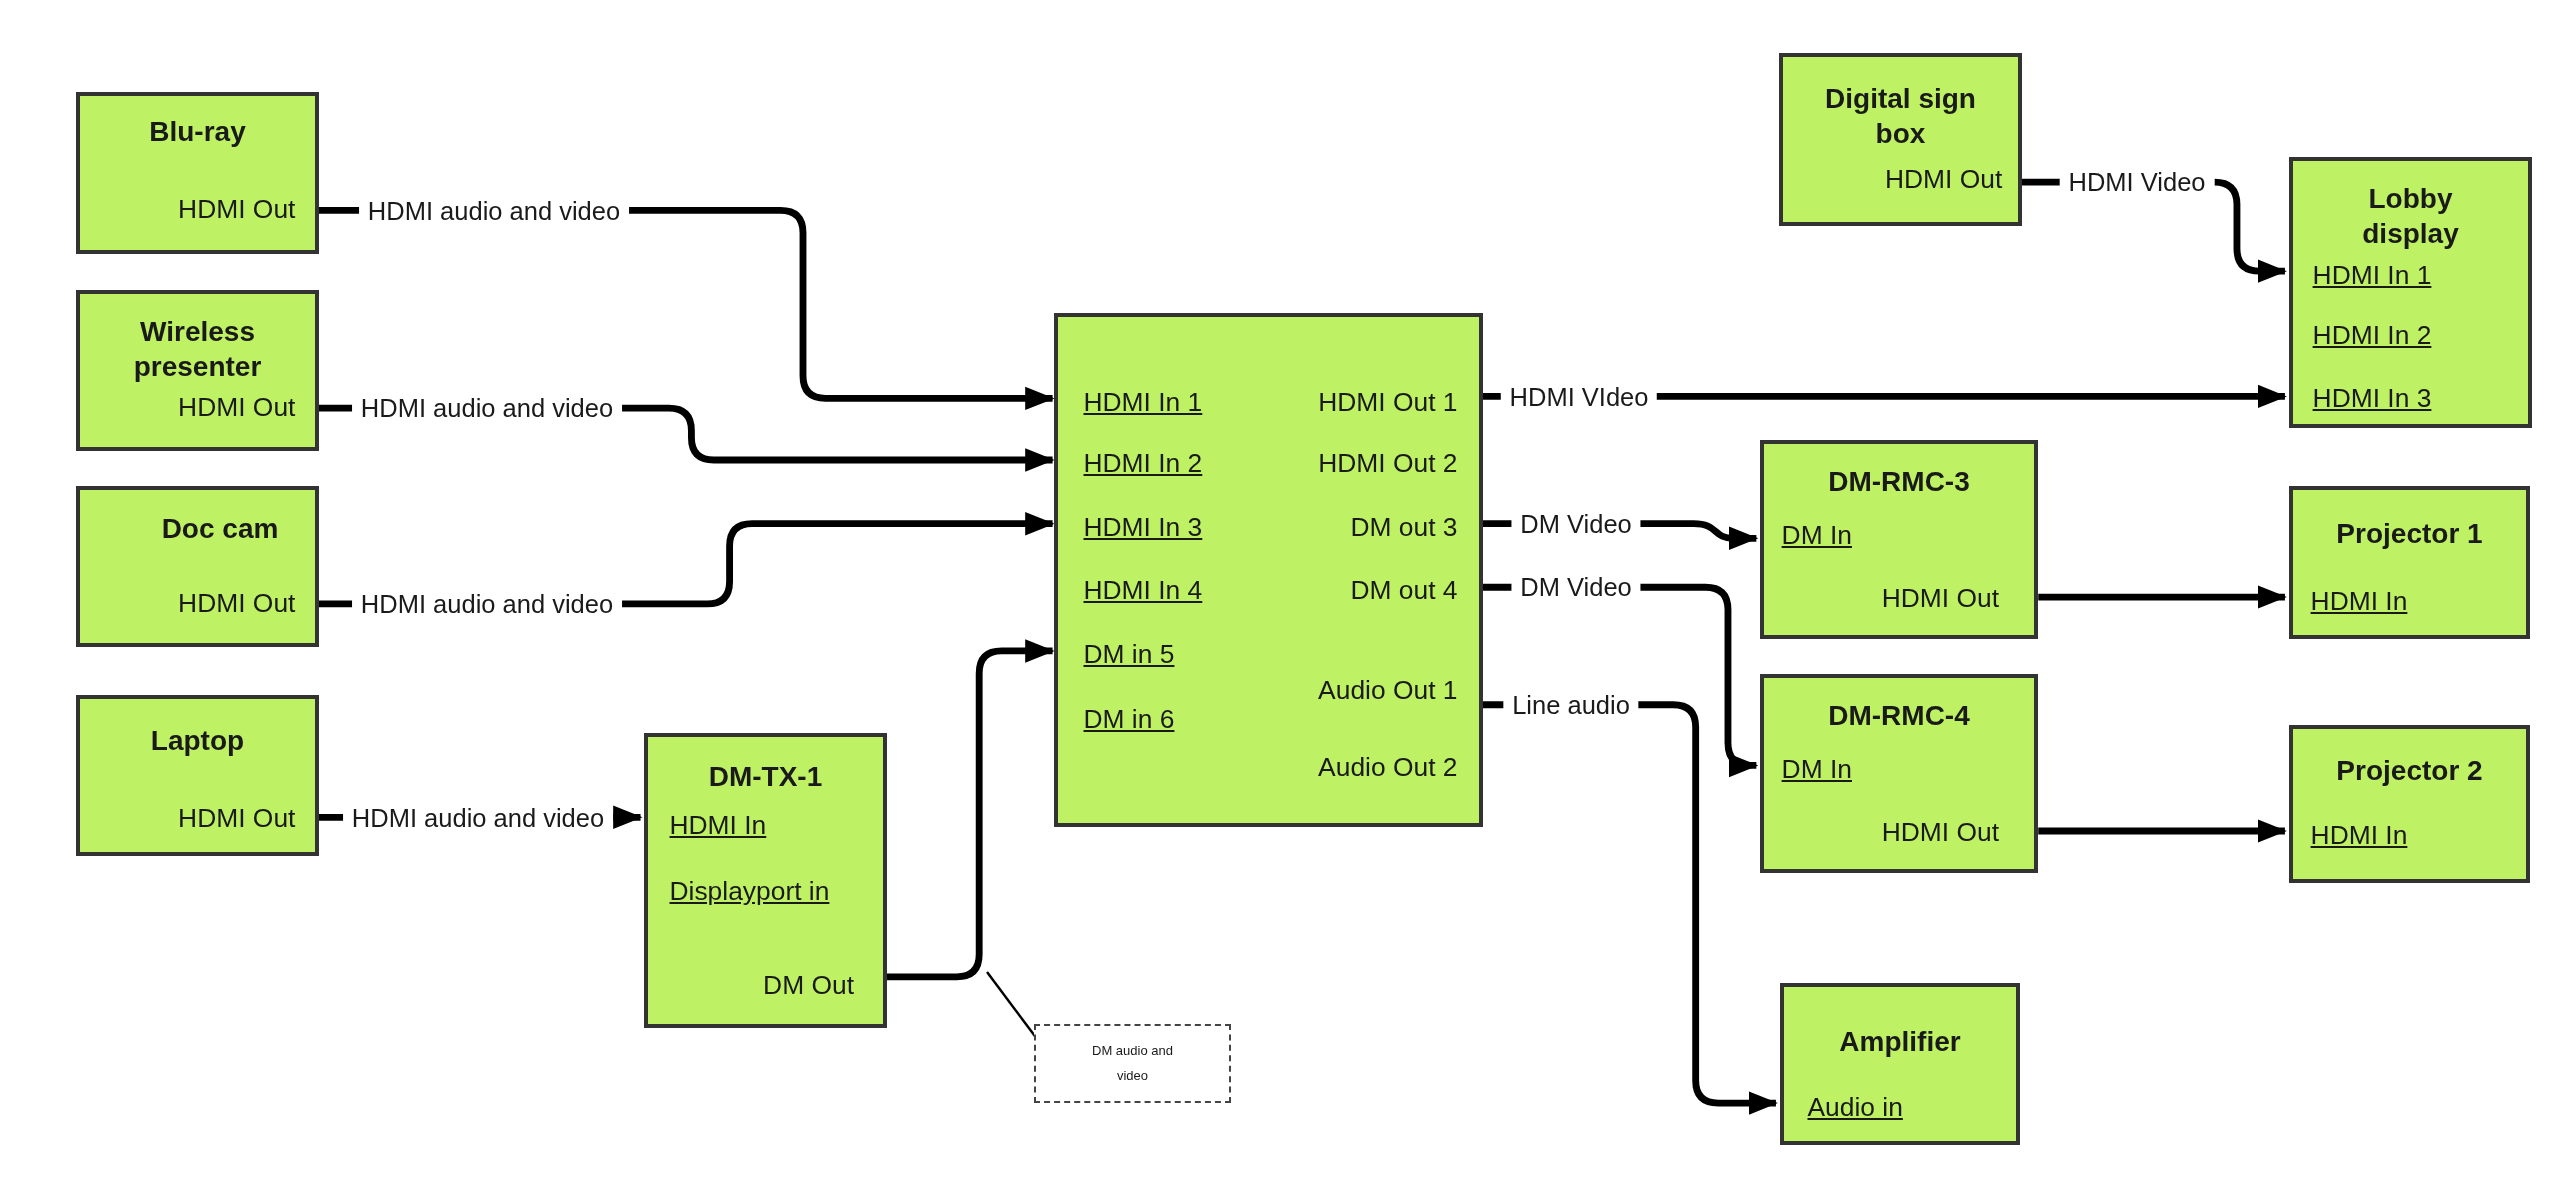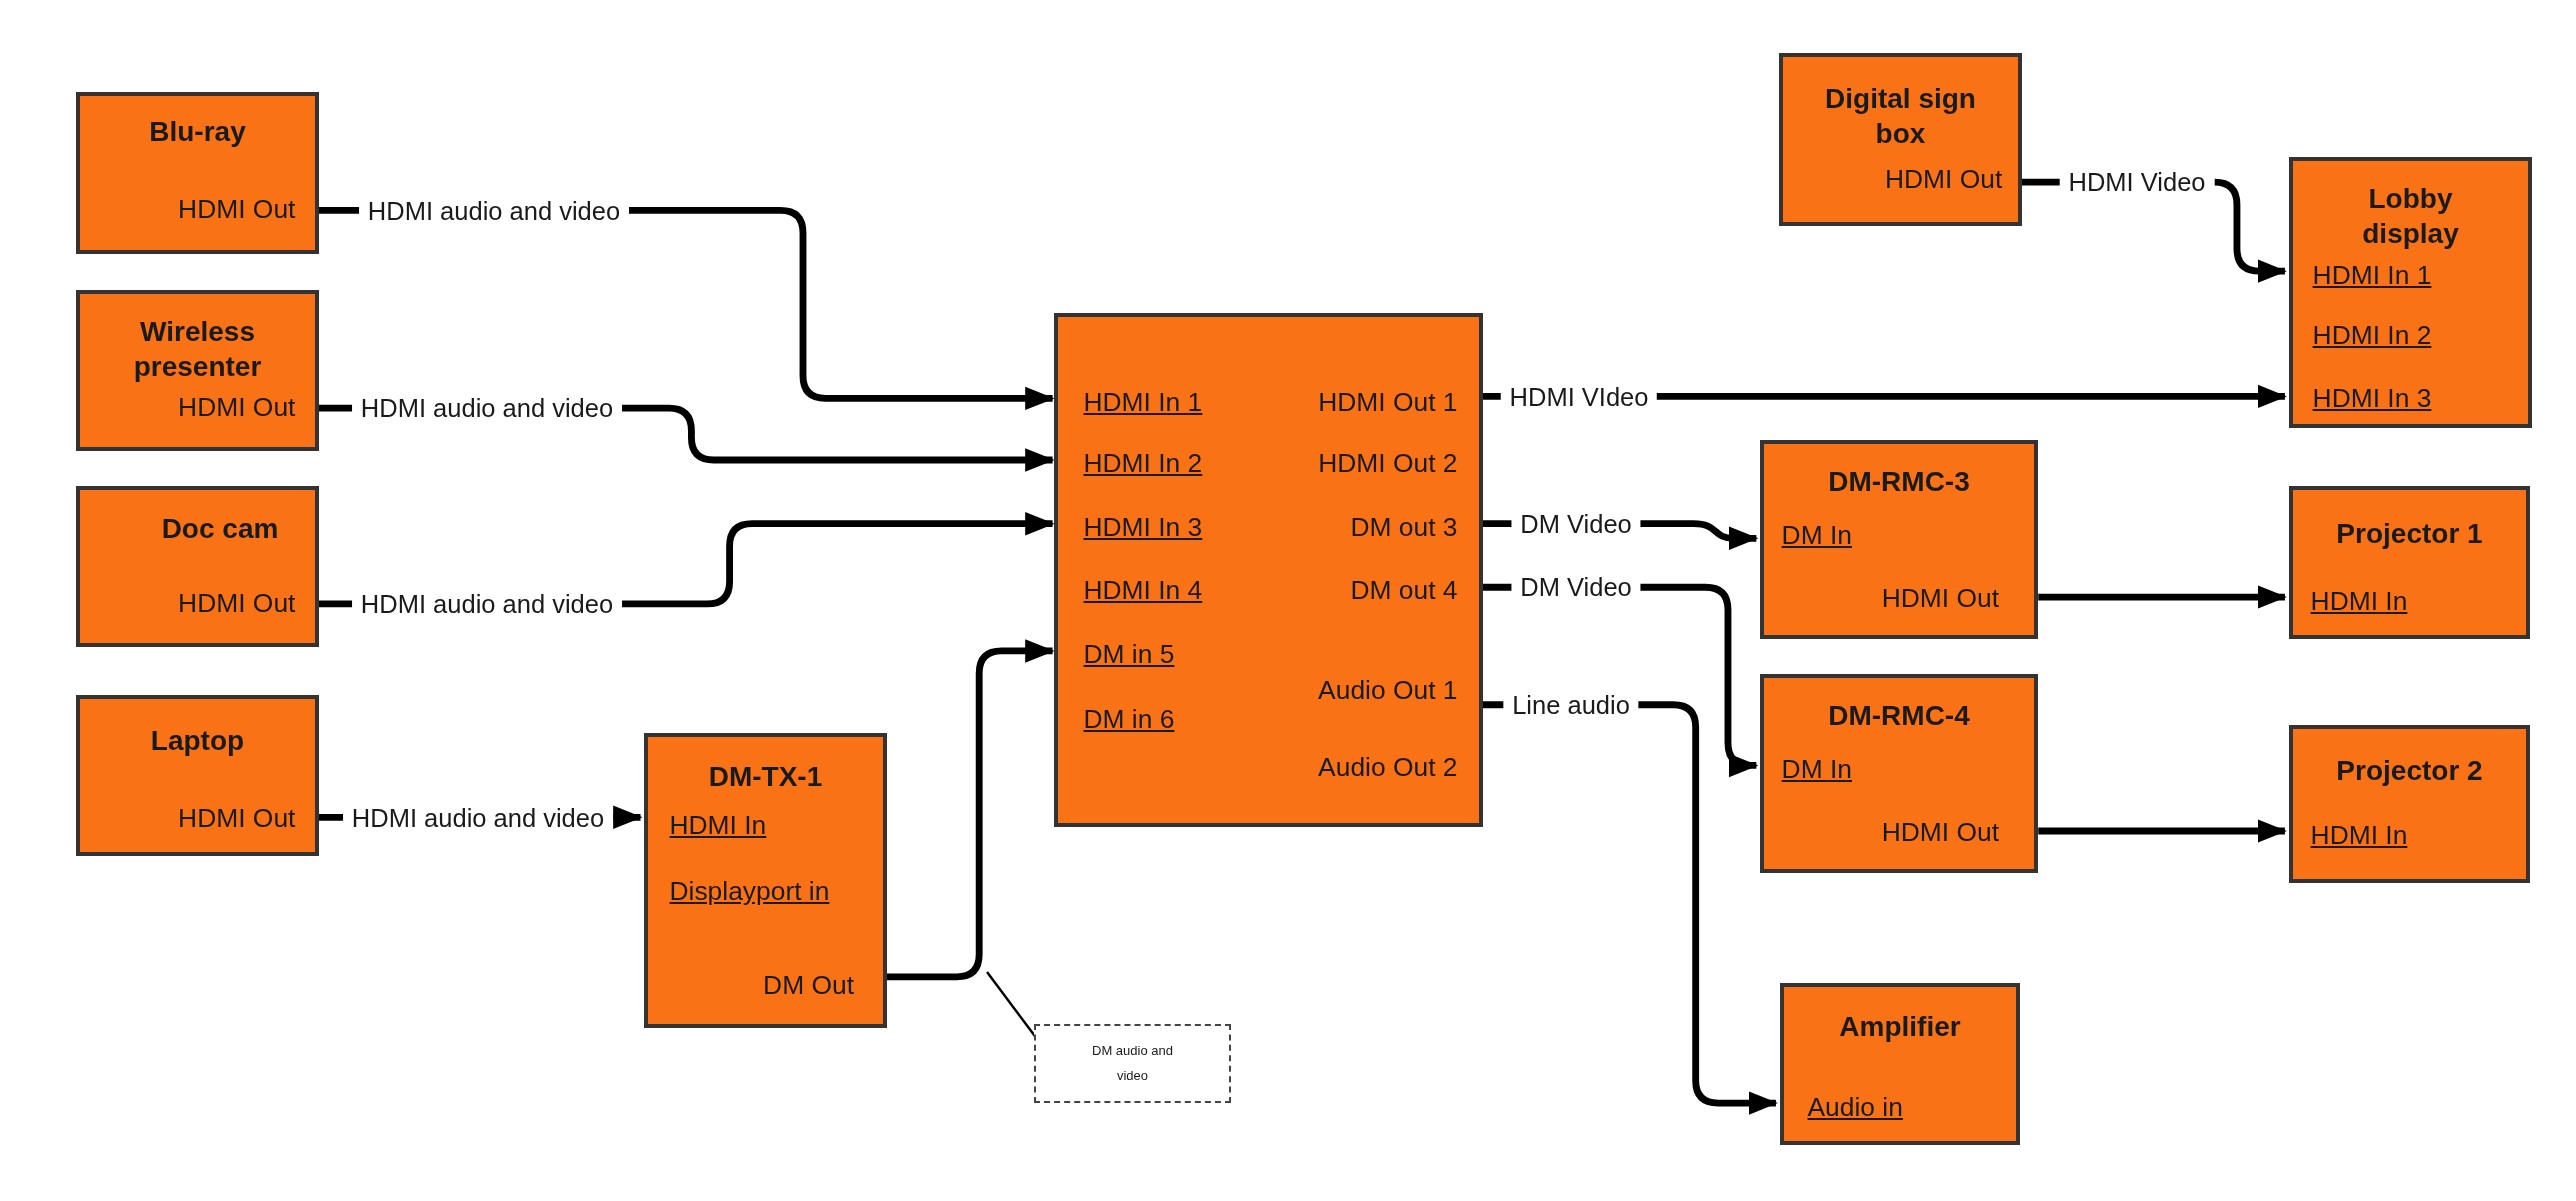--- a/index.html
+++ b/index.html
@@ -7,21 +7,21 @@
     position:relative;
     width:2576px;height:1201px;
     background:#ffffff;
     font-family:"Liberation Sans", sans-serif;
     color:#1a1a1a;
     overflow:hidden;
   }
   #wires{position:absolute;left:0;top:0;z-index:1;}
   .node{
     position:absolute;
-    background:#f97316;
+    background:#bef264;
     border:4.9px solid #333333;
     box-sizing:border-box;
     z-index:2;
   }
   .node-title{
     position:absolute;left:0;right:0;
     text-align:center;
     font-weight:bold;
     font-size:28px;line-height:35px;
     white-space:pre-line;
@@ -157,21 +157,21 @@
     <span class="port left" style="top:76px;left:17.6px;">DM In</span>
     <span class="port right" style="top:139px;right:35px;">HDMI Out</span>
   </div>
 
   <div class="node" style="left:2289px;top:725px;width:241px;height:158px;">
     <div class="node-title" style="top:23.5px;">Projector 2</div>
     <span class="port left" style="top:91px;left:17.6px;">HDMI In</span>
   </div>
 
   <div class="node" style="left:1780px;top:983px;width:240px;height:162px;">
-    <div class="node-title" style="top:22px;">Amplifier</div>
+    <div class="node-title" style="top:37px;">Amplifier</div>
     <span class="port left" style="top:105px;left:23.5px;">Audio in</span>
   </div>
 
   <div class="note-box" style="left:1034px;top:1024px;width:197px;height:79px;">DM audio and
 video</div>
 
   <div class="wire-label" style="left:494px;top:211px;">HDMI audio and video</div>
   <div class="wire-label" style="left:487px;top:408px;">HDMI audio and video</div>
   <div class="wire-label" style="left:487px;top:604px;">HDMI audio and video</div>
   <div class="wire-label" style="left:478px;top:818px;">HDMI audio and video</div>

